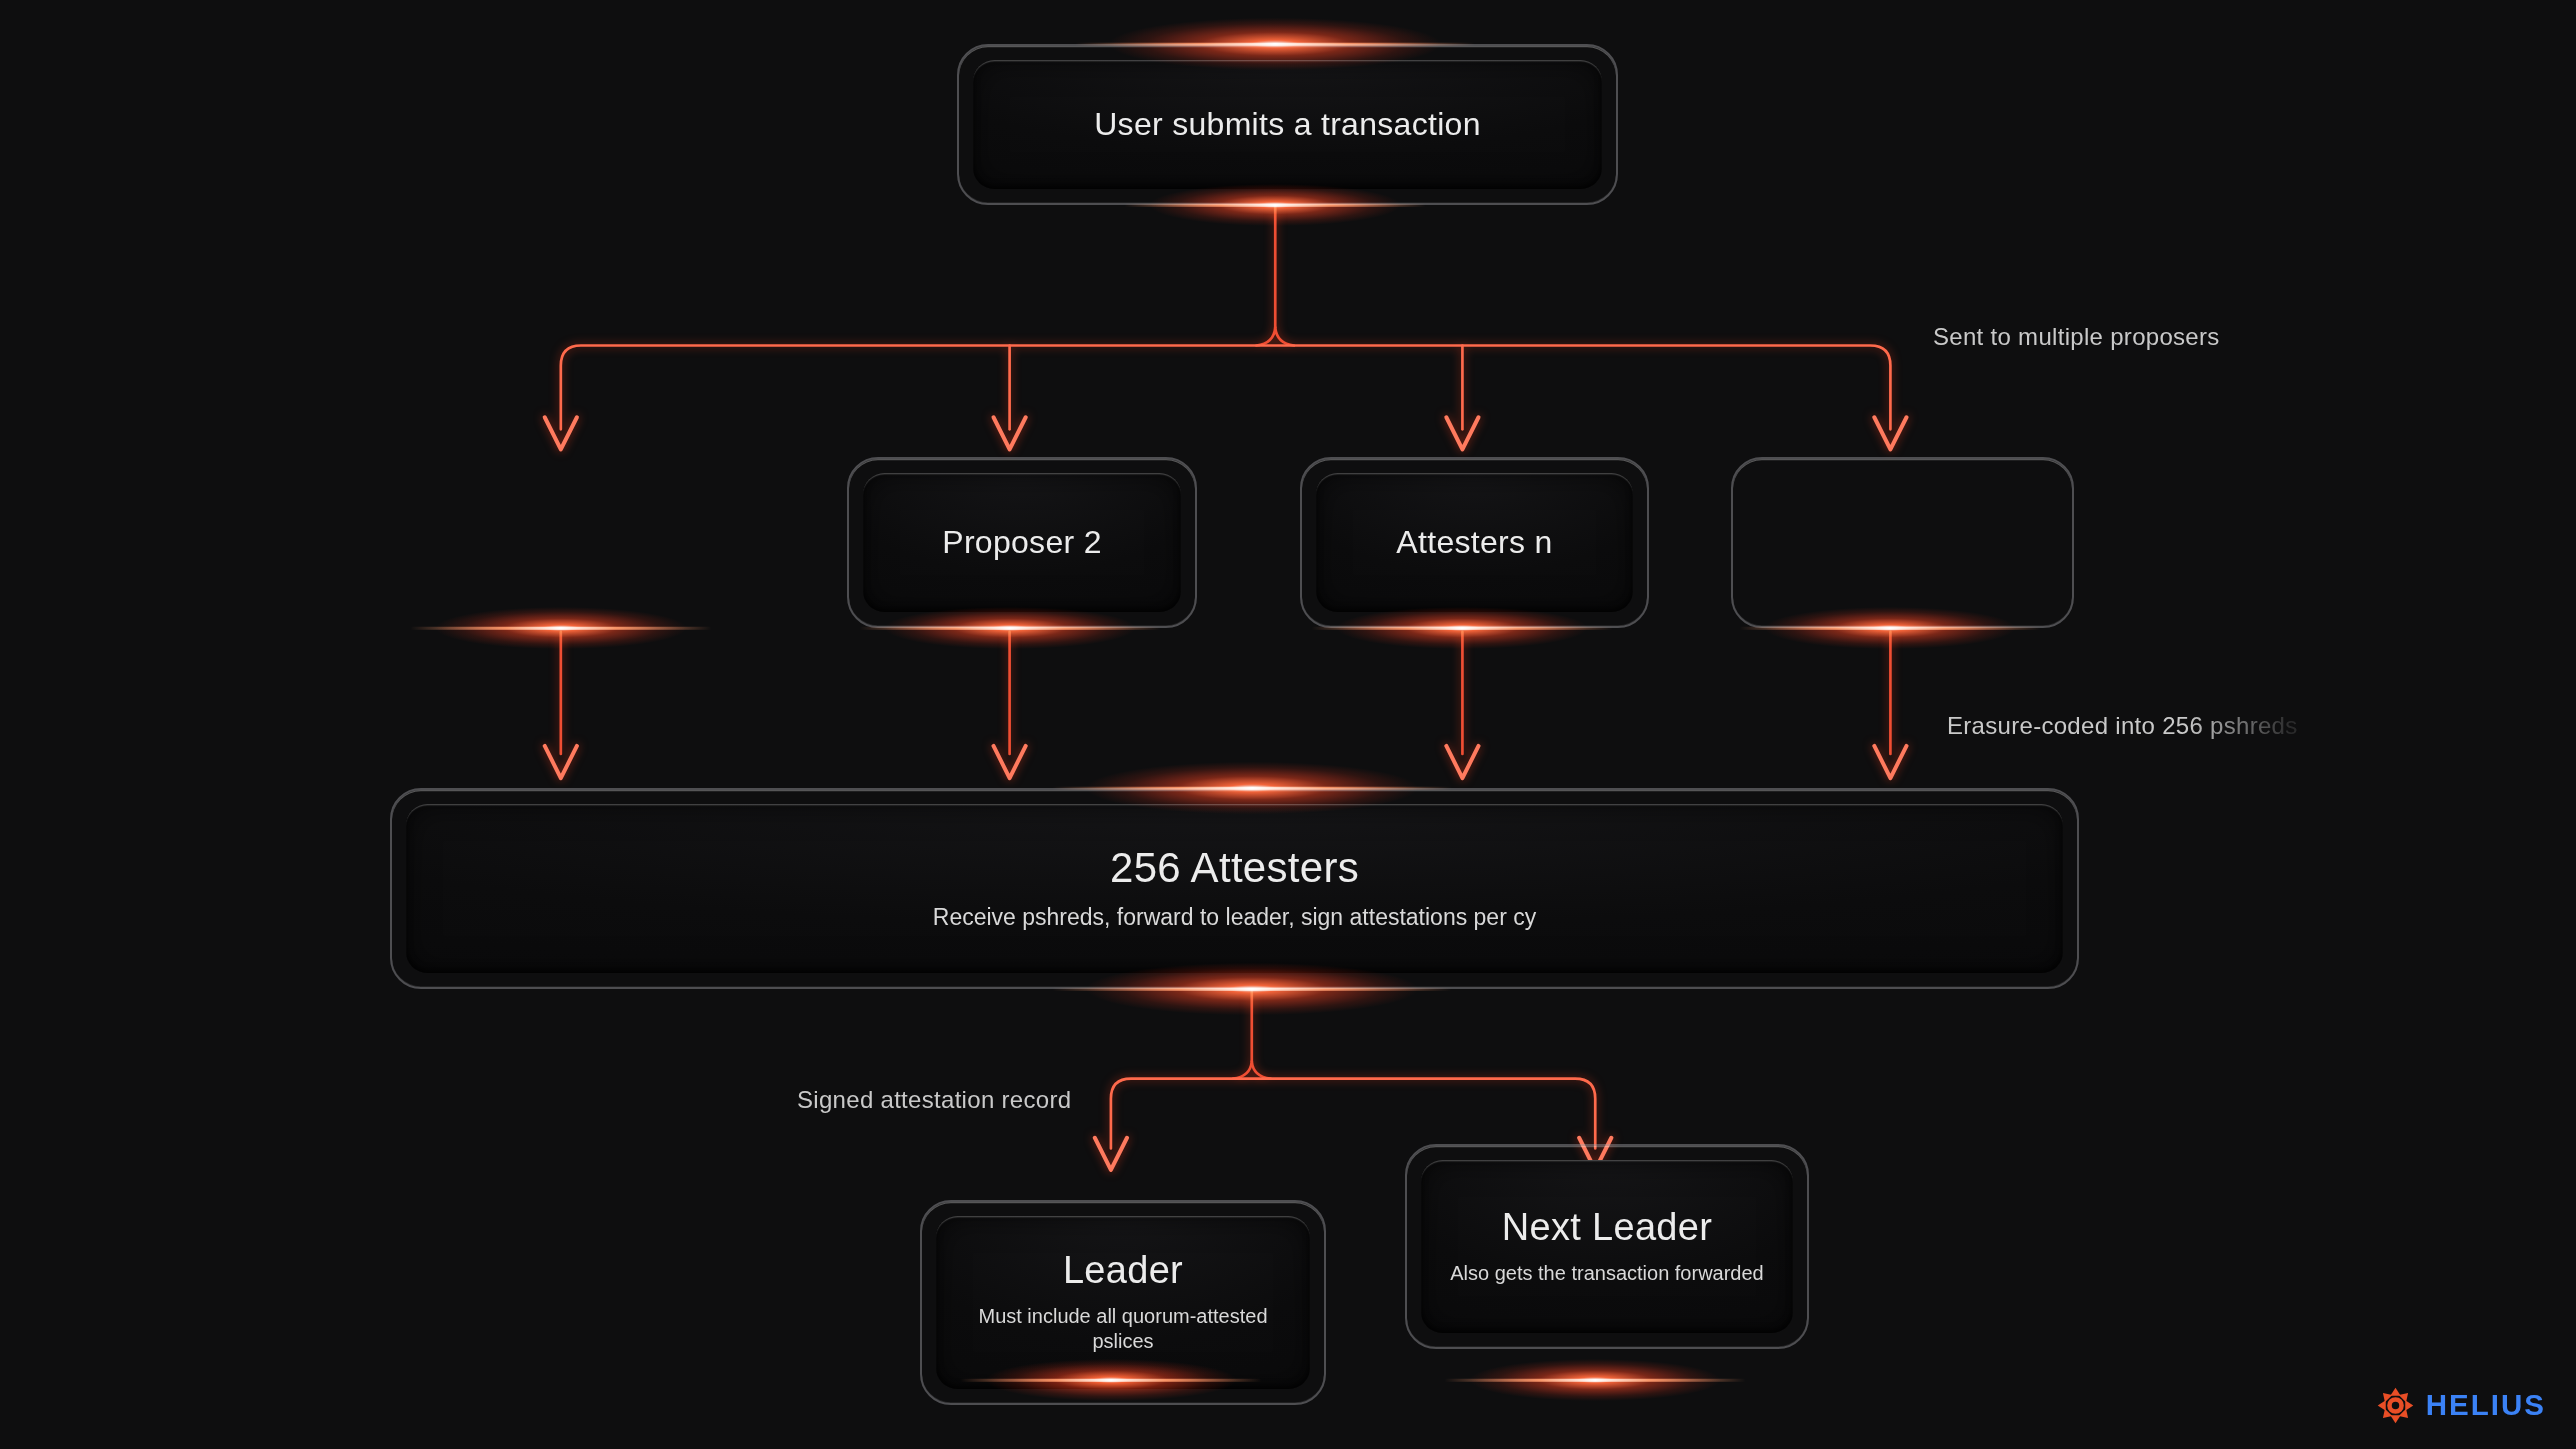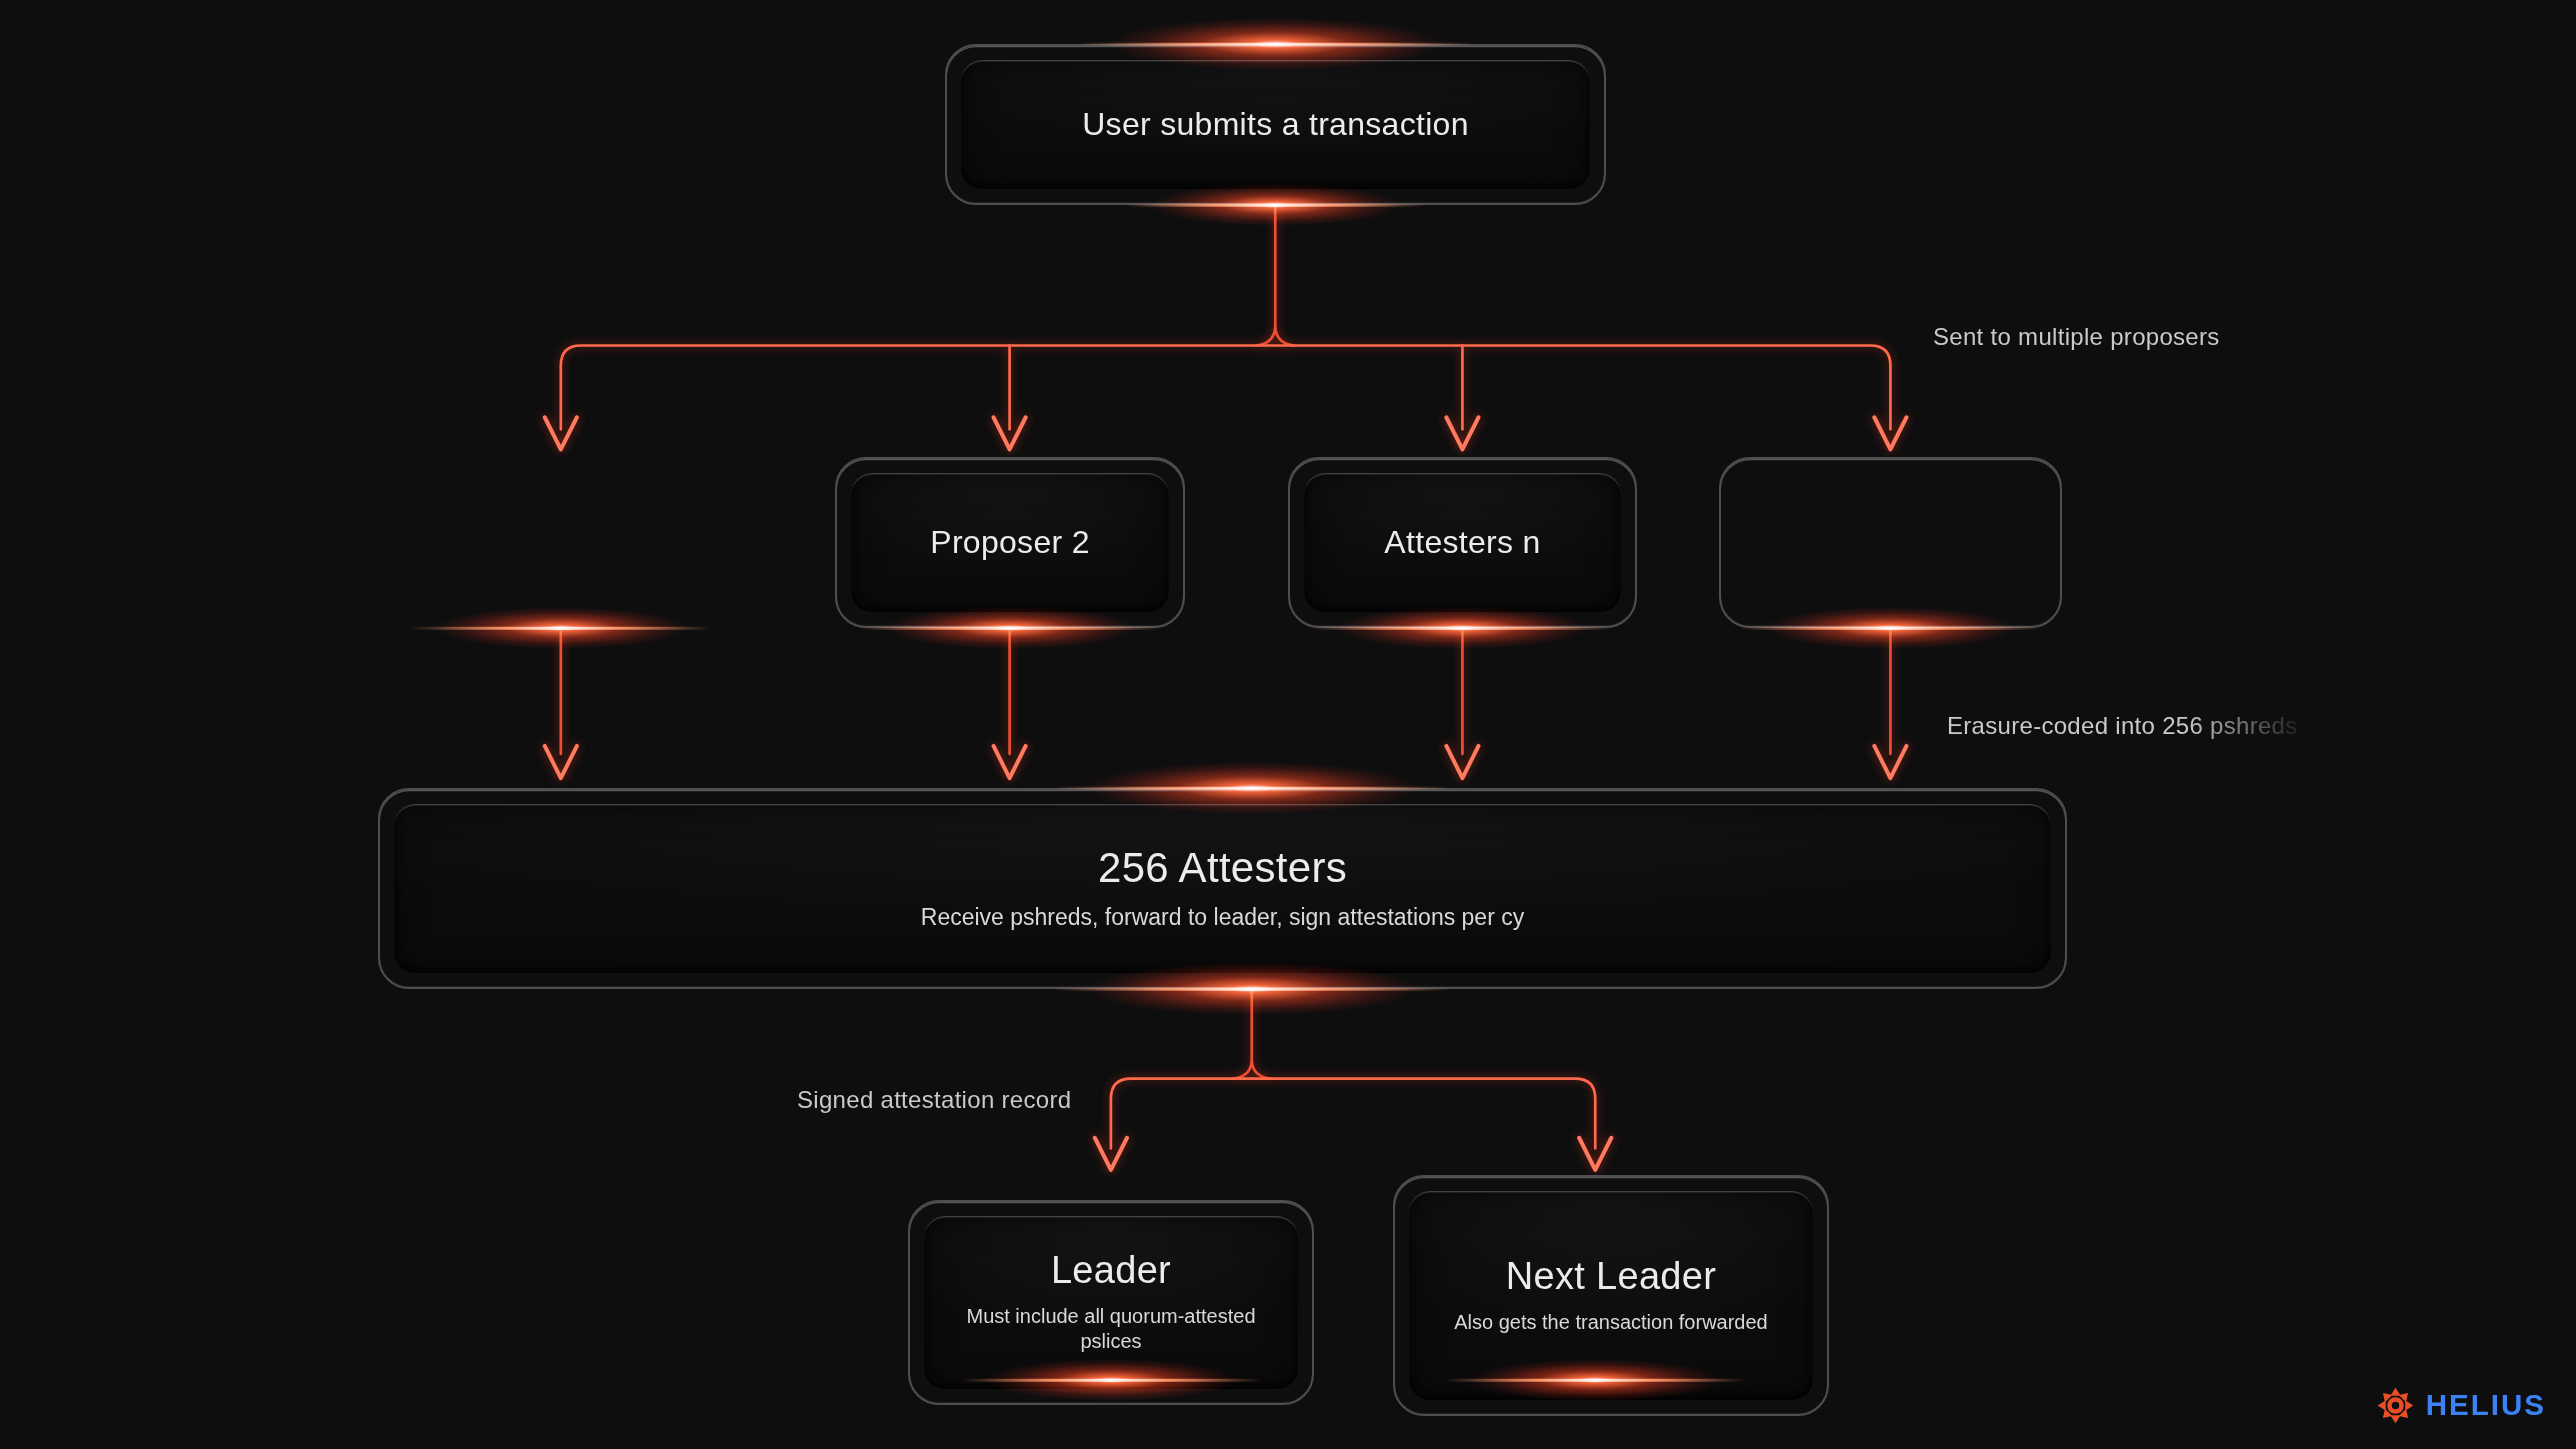--- a/index.html
+++ b/index.html
@@ -1,20 +1,20 @@
 <!DOCTYPE html>
 <html style="font-size:10.7px"><head>
 <meta charset="utf-8">
 <style>
   html,body{margin:0;padding:0;background:#0e0e0f;}
   .stage{position:relative;width:2576px;height:1449px;background:#0e0e0f;overflow:hidden;
          font-family:"Liberation Sans","DejaVu Sans",sans-serif;color:#ececec;}
 
   
-  .node{position:absolute;}
+  .node{position:absolute;margin-left:12px;}
   .shell{position:absolute;inset:0;border-radius:31px;
          border:2px solid rgba(168,168,174,0.42);
          box-shadow:inset 0 1.3px 0 rgba(255,255,255,0.30), inset 0 -0.7px 0 rgba(255,255,255,0.10);}
   .inner{position:absolute;inset:16px;border-radius:21.5px;
          background:radial-gradient(130% 150% at 50% 0%, #151517 0%, #0c0c0d 48%, #09090a 100%);
          box-shadow:inset 0 2px 1.3px -0.7px rgba(255,255,255,0.26),
                     inset 0 -2.7px 6.7px rgba(0,0,0,0.85),
                     inset 0 0 31px rgba(0,0,0,0.55);
          display:flex;flex-direction:column;align-items:center;justify-content:center;
          text-align:center;gap:12px;}
@@ -125,21 +125,21 @@
   </div>
 
   <div class="node" style="left:908px;top:1200px;width:406px;height:205px;">
     <div class="shell"></div>
     <div class="inner">
       <div class="node-title md">Leader</div>
       <div class="node-sub sm" style="max-width:335px;">Must include all quorum-attested pslices</div>
     </div>
   </div>
 
-  <div class="node" style="left:1393px;top:1175px;width:404px;height:241px;padding-left:32px;">
+  <div class="node" style="left:1393px;top:1144px;width:404px;height:205px;">
     <div class="shell"></div>
     <div class="inner">
       <div class="node-title md">Next Leader</div>
       <div class="node-sub sm" style="max-width:376px;">Also gets the transaction forwarded</div>
     </div>
   </div>
 
   <div class="glow lg" style="left:1275px;top:44px;"></div>
   <div class="glow" style="left:1275px;top:205px;"></div>
   <div class="glow" style="left:561px; top:628px;"></div>

